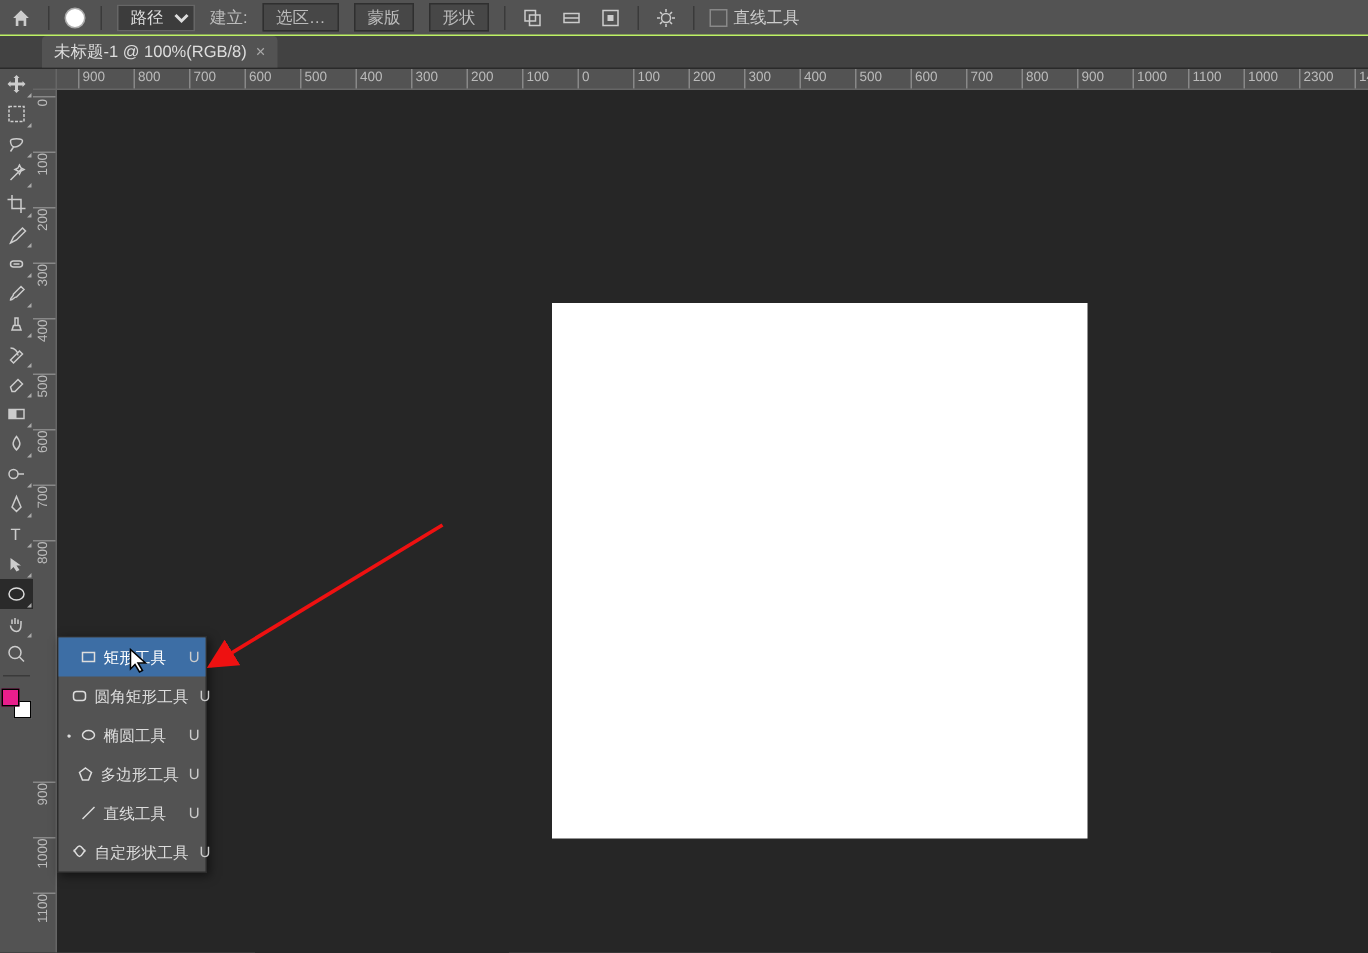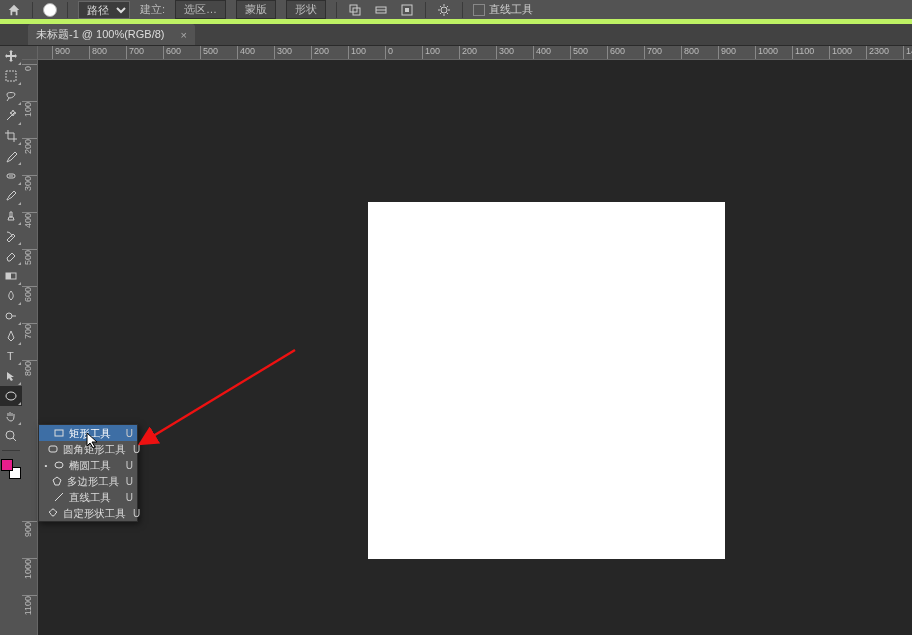--- a/index.html
+++ b/index.html
@@ -1,31 +1,31 @@
 <!DOCTYPE html>
 <html><head>
 <meta charset="utf-8">
 <style>
   * { box-sizing: border-box; margin: 0; padding: 0; font-family: "Microsoft YaHei", sans-serif; }
   body { background:#535353; width:912px; height:635px; overflow:hidden; color:#ccc; font-size:11px; position:relative; }
 
   
-  .options-bar { height:24px; background:#535353; display:flex; align-items:center; padding:0 6px; gap:10px; border-bottom:5px solid #bef264;}
+  .options-bar { height:24px; background:#535353; display:flex; align-items:center; padding:0 6px; gap:10px; border-bottom:1px solid #bef264;}
   .home-icon { width:14px; height:14px; }
   .ellipse-swatch { width:14px; height:14px; border-radius:50%; border:1px solid #aaa; background:#fff; display:inline-block;}
   .opt-select { background:#3c3c3c; border:1px solid #666; color:#ddd; font-size:11px; padding:0 4px; height:18px; }
   .opt-label { color:#bbb; }
   .opt-btn { background:#474747; border:1px solid #2f2f2f; color:#bbb; padding:1px 8px; font-size:11px; cursor:pointer; }
   .opt-icon { width:16px; height:16px; display:flex; align-items:center; justify-content:center; color:#bbb; cursor:pointer;}
   .vsep { width:1px; height:16px; background:#3a3a3a; }
   .chk { width:12px; height:12px; border:1px solid #888; display:inline-block; vertical-align:middle; margin-right:4px;}
 
   
   .tab-bar { height:22px; background:#424242; display:flex; align-items:flex-end; padding-left:28px; border-bottom:1px solid #2a2a2a;}
-  .tab { background:#535353; color:#ddd; padding:3px 8px; font-size:11px; border-top-left-radius:3px; border-top-right-radius:3px; display:flex; align-items:center; gap:16px;}
+  .tab { background:#535353; color:#ddd; padding:3px 8px; font-size:11px; border-top-left-radius:3px; border-top-right-radius:3px; display:flex; align-items:center; gap:6px;}
   .tab-close { color:#aaa; font-size:11px; cursor:pointer;}
 
   
   .ruler-corner { position:absolute; left:0; top:46px; width:38px; height:14px; background:#535353; border-right:1px solid #666; border-bottom:1px solid #666;}
   .ruler-h { position:absolute; left:38px; right:0; top:46px; height:14px; background:#535353; border-bottom:1px solid #666; overflow:hidden;}
   .ruler-h .ticks { position:relative; height:100%; display:flex; }
   .tick-h { position:absolute; top:0; height:14px; border-left:1px solid #888; font-size:9px; color:#bbb; padding-left:2px; line-height:9px;}
   .tick-h span { position:relative; top:1px;}
 
   
@@ -41,21 +41,21 @@
   .swatches { margin-top:4px; position:relative; width:20px; height:20px;}
   .sw-fg { position:absolute; width:12px; height:12px; background:#e91e8c; border:1px solid #000; left:0; top:0; z-index:2;}
   .sw-bg { position:absolute; width:12px; height:12px; background:#fff; border:1px solid #000; right:0; bottom:0;}
 
   
   .canvas-area { position:absolute; left:38px; top:60px; right:0; bottom:0; background:#262626; overflow:hidden;}
   .artboard { position:absolute; left:330px; top:142px; width:357px; height:357px; background:#fff;}
 
   
   .flyout { position:absolute; left:38px; top:424px; width:100px; background:#535353; border:1px solid #2c2c2c; z-index:40; box-shadow:2px 2px 6px rgba(0,0,0,.5);}
-  .flyout-row { display:flex; align-items:center; height:16px; padding:0 4px; gap:4px; cursor:pointer; font-size:11px; color:#ddd; }
+  .flyout-row { display:flex; align-items:center; height:26px; padding:0 4px; gap:4px; cursor:pointer; font-size:11px; color:#ddd; }
   .flyout-row.hover { background:#3d6ea5; color:#fff;}
   .flyout-dot { width:6px; text-align:center; color:#ddd; font-size:8px;}
   .flyout-ico { width:12px; height:12px; display:flex; align-items:center; justify-content:center; }
   .flyout-label { flex:1; white-space:nowrap; font-size:11px; transform:scale(.95); transform-origin:left center;}
   .flyout-key { width:10px; text-align:right; color:#ccc; font-size:10px;}
 
   
   .arrow-svg { position:absolute; left:0; top:0; width:912px; height:635px; pointer-events:none; z-index:50;}
 
   

